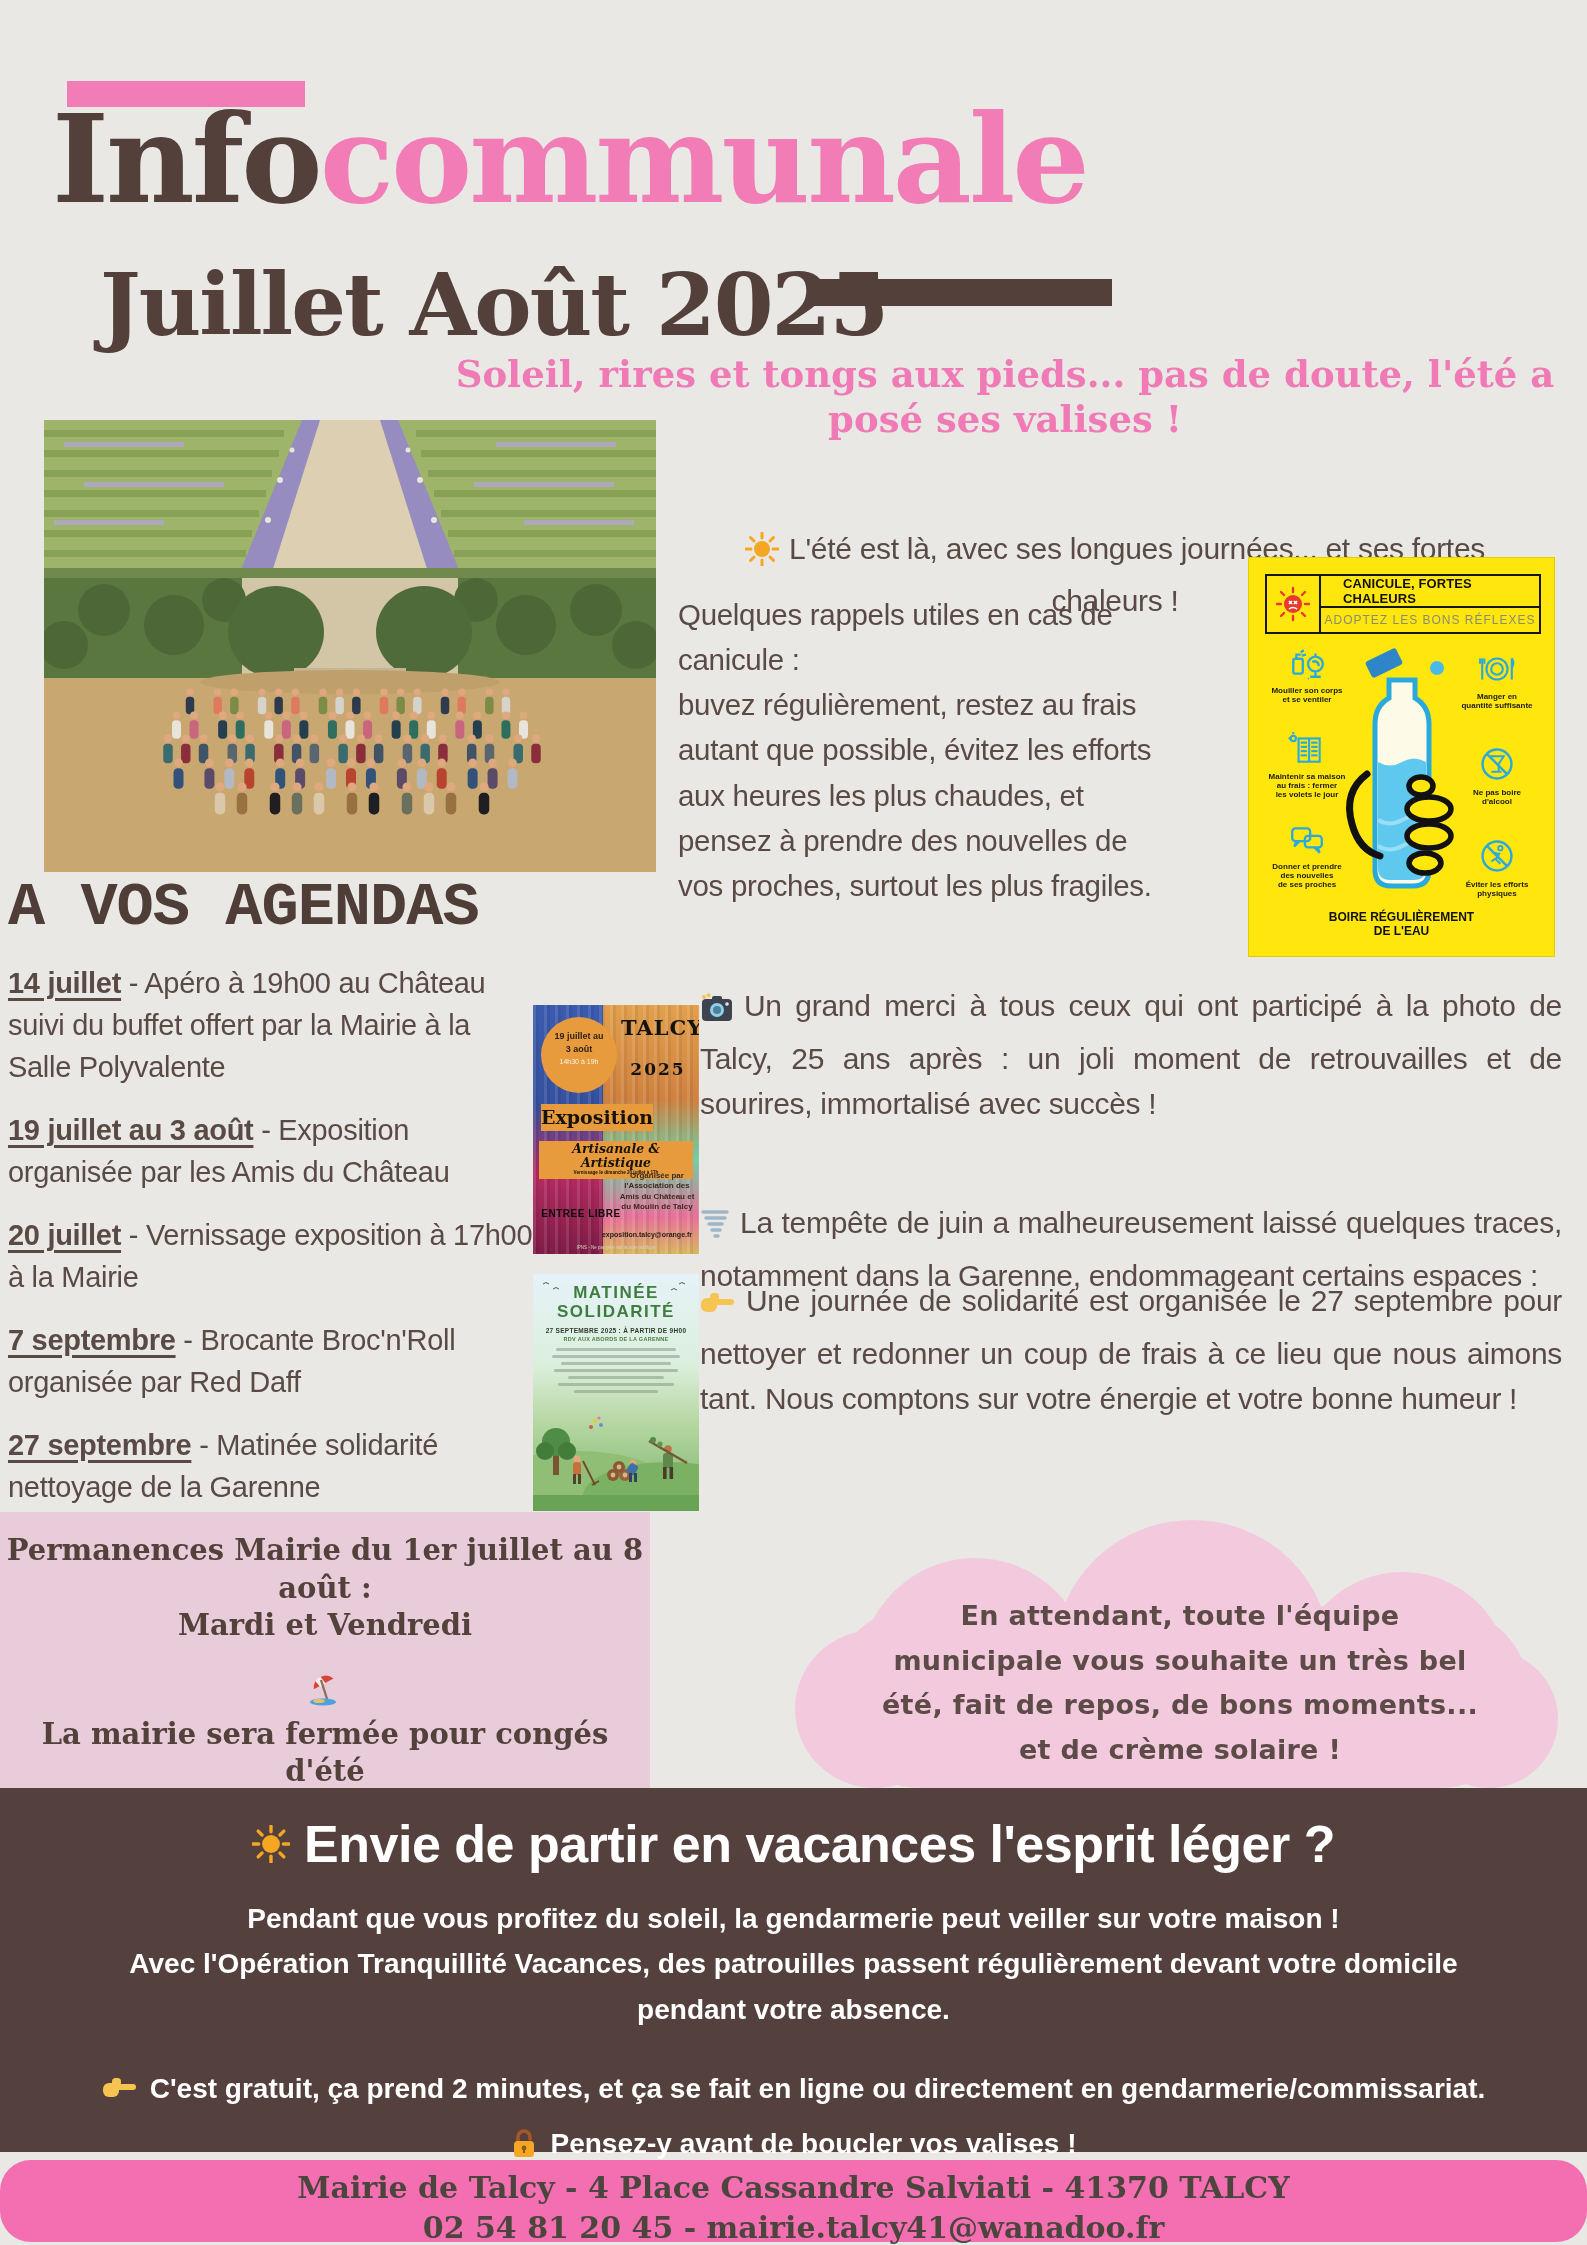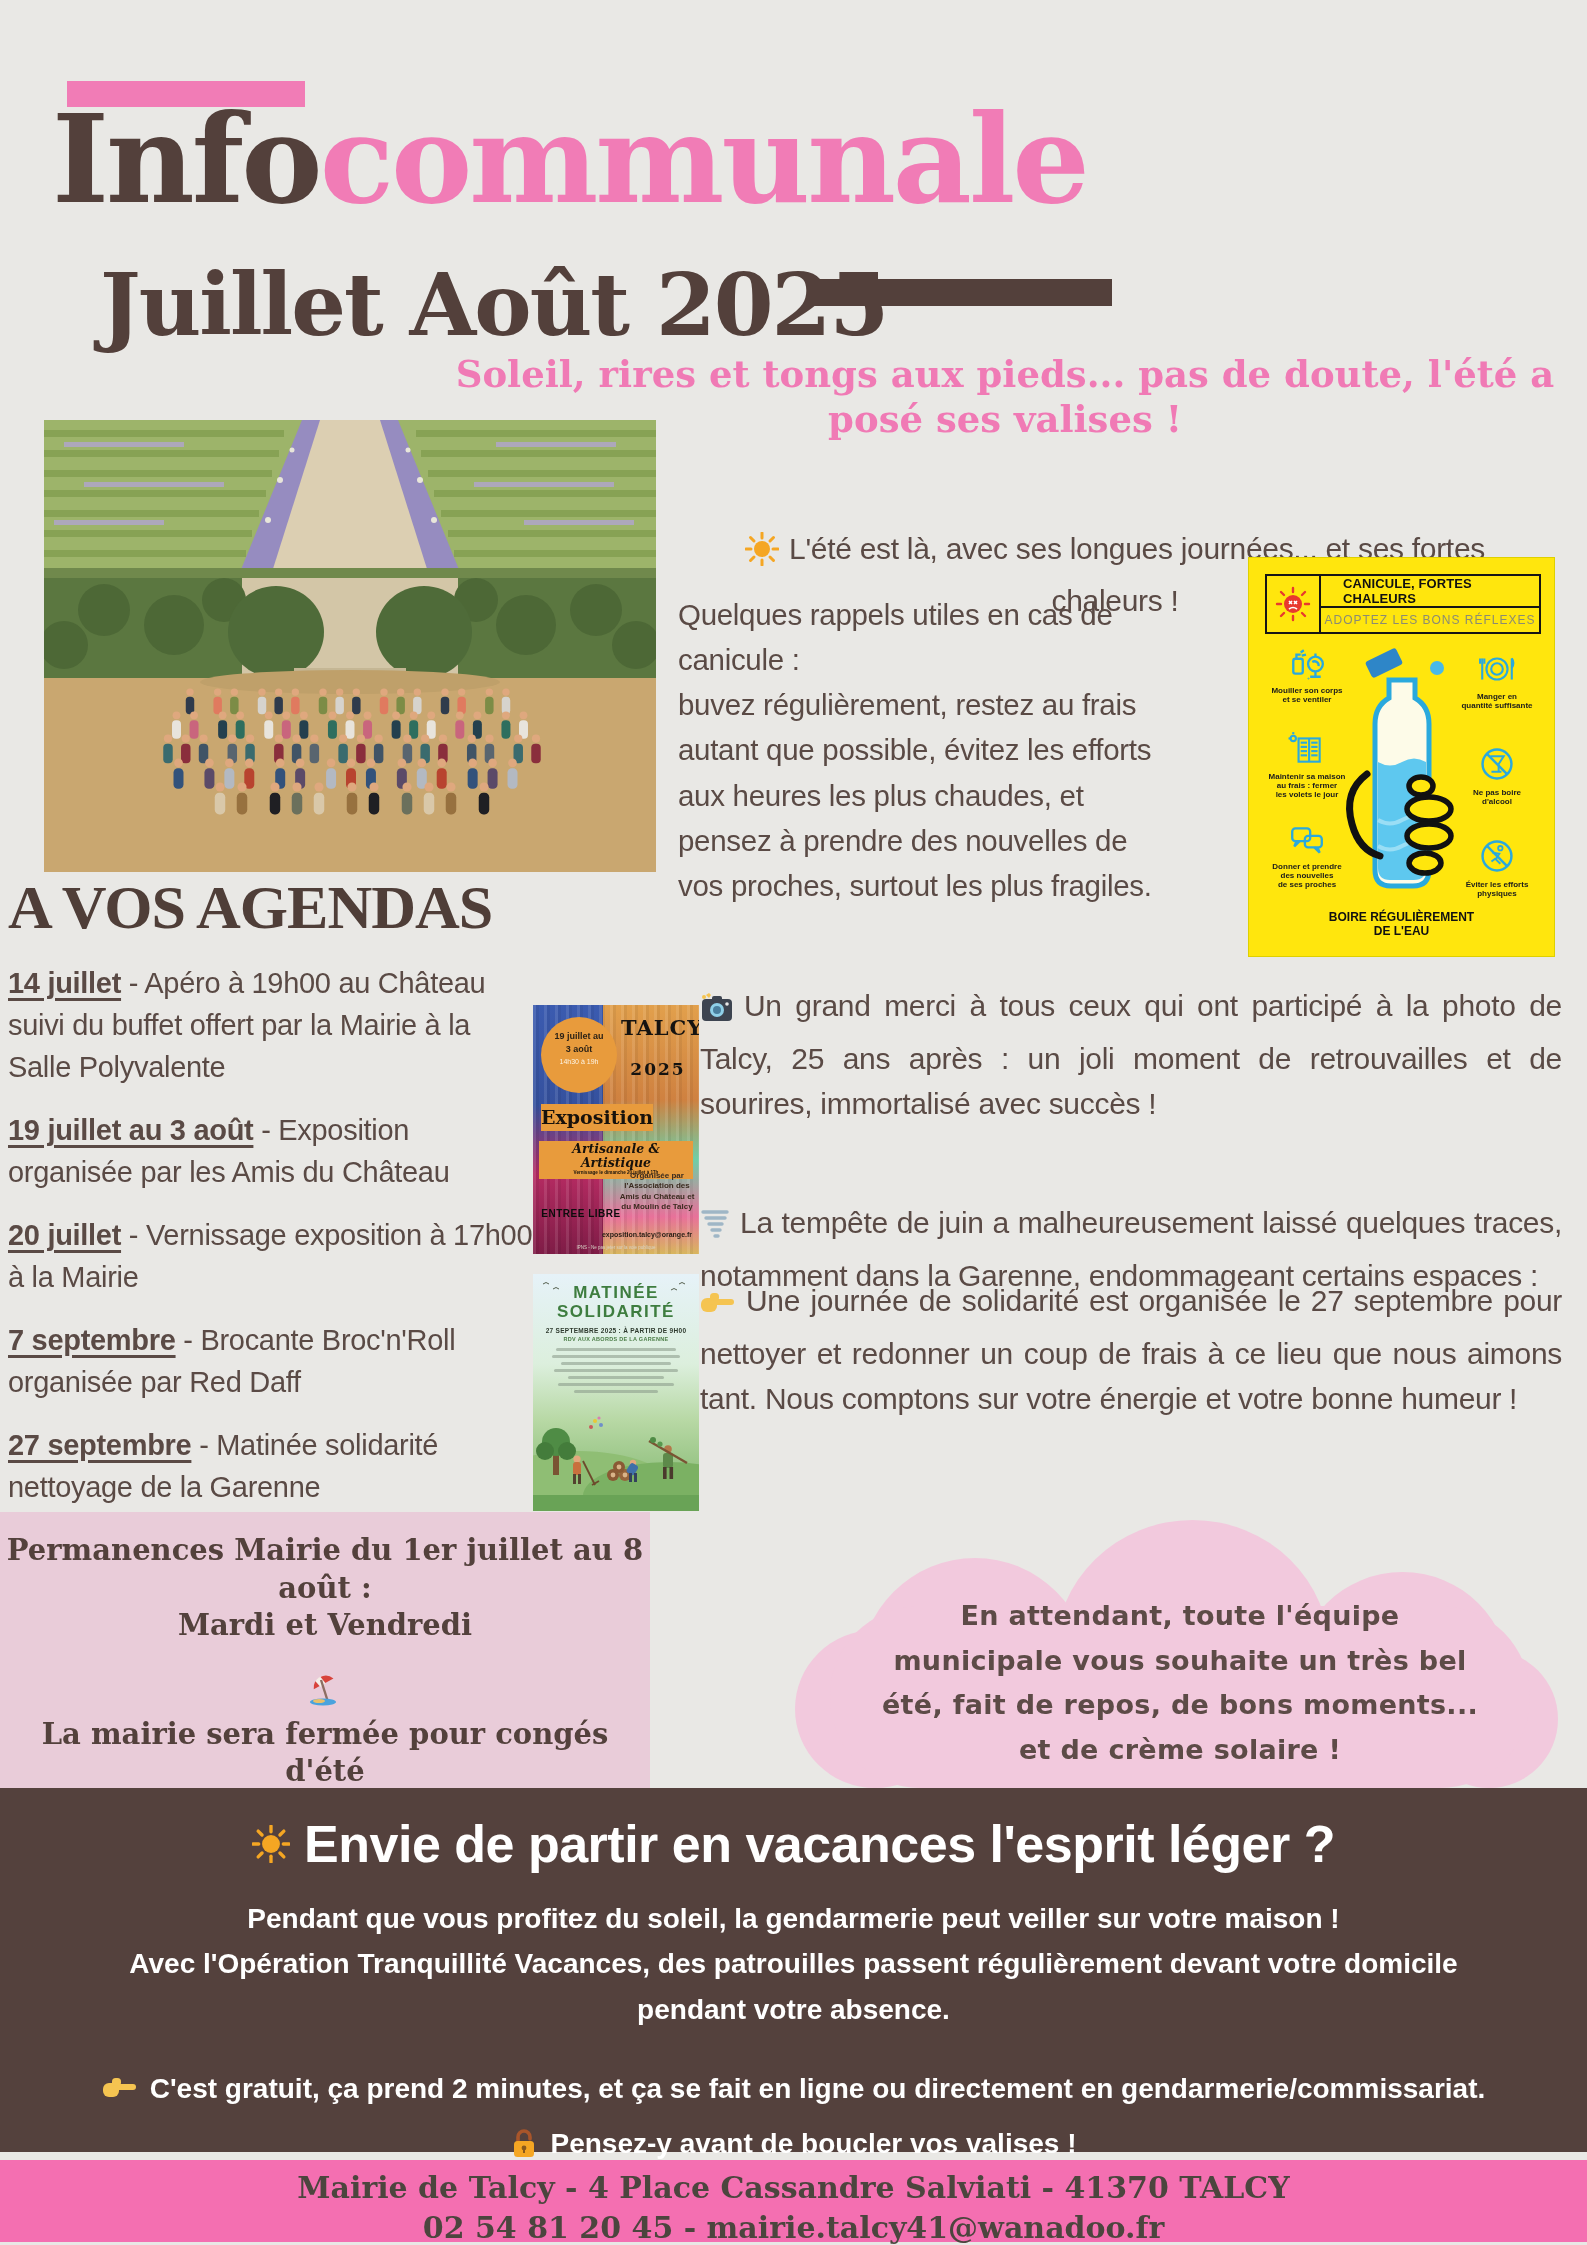--- a/index.html
+++ b/index.html
@@ -13,37 +13,37 @@
   .title .dark{color:#53403b;}
   .title .pink{color:#f17cb6;}
   .issue{font-family:"DejaVu Serif",serif;font-weight:bold;font-size:86px;color:#53403b;letter-spacing:-2px;line-height:1;}
   .darkbar{background:#53403b;}
   .tagline{font-family:"DejaVu Serif",serif;font-weight:bold;font-size:37px;line-height:1.22;color:#f07ab5;text-align:center;}
   
   .bodytxt{font-size:30px;line-height:1.52;letter-spacing:-.3px;color:#5a4a45;}
   .just{text-align:justify;}
   .icon-inline{display:inline-block;vertical-align:-7px;margin-right:10px;}
   
-  .agenda-h{font-family:Liberation Serif, serif;font-weight:bold;font-size:62px;color:#4f3e38;letter-spacing:-1px;text-align:center;}
+  .agenda-h{font-family:Liberation Mono, monospace;font-weight:bold;font-size:62px;color:#4f3e38;letter-spacing:-1px;text-align:center;}
   .agenda-item{font-size:29px;line-height:1.45;letter-spacing:-.3px;margin-bottom:21px;}
   .agenda-item b{font-weight:bold;text-decoration:underline;text-decoration-thickness:2.5px;text-underline-offset:5px;}
   
   .pinkbox{background:#e9ccd9;text-align:center;font-family:"DejaVu Serif",serif;font-weight:bold;
            font-size:29px;line-height:1.3;color:#53413c;}
   
   .cloudbit{background:#f2c9dd;border-radius:50%;}
   .cloudtxt{font-family:"DejaVu Sans",sans-serif;font-weight:bold;font-size:27px;line-height:1.65;
             color:#5d4b47;text-align:center;letter-spacing:.3px;}
   
   .brownband{background:#54413d;color:#fff;}
   .vac-title{font-weight:bold;font-size:52px;letter-spacing:-.5px;}
   .vac-body{font-weight:bold;font-size:28px;line-height:1.62;text-align:center;}
   
   .footer{background:#f46fb1;text-align:center;font-family:"DejaVu Serif",serif;font-weight:bold;
-          font-size:30px;line-height:1.32;color:#4c453e;}
+          font-size:30px;line-height:1.32;color:#4c453e;border-radius:31px;}
   
   .cp{background:#ffe60d;border:1px solid #ded000;}
   .cp-head{display:flex;border:2px solid #151515;}
   .cp-head-sun{width:52px;display:flex;align-items:center;justify-content:center;border-right:2px solid #151515;}
   .cp-head-rows{flex:1;display:flex;flex-direction:column;}
   .cp-head-t{flex:1;display:flex;align-items:center;justify-content:center;font-weight:800;font-size:13px;color:#111;border-bottom:2px solid #151515;letter-spacing:.1px;padding-left:22px;}
   .cp-head-s{flex:1;display:flex;align-items:center;justify-content:center;font-size:12px;color:#8b8b74;letter-spacing:1px;}
   .cp-tip{width:96px;text-align:center;}
   .cp-cap{font-size:8px;line-height:1.15;font-weight:600;color:#1c1c1c;}
   .cp-foot{font-weight:800;font-size:12px;color:#111;text-align:center;line-height:1.2;}

